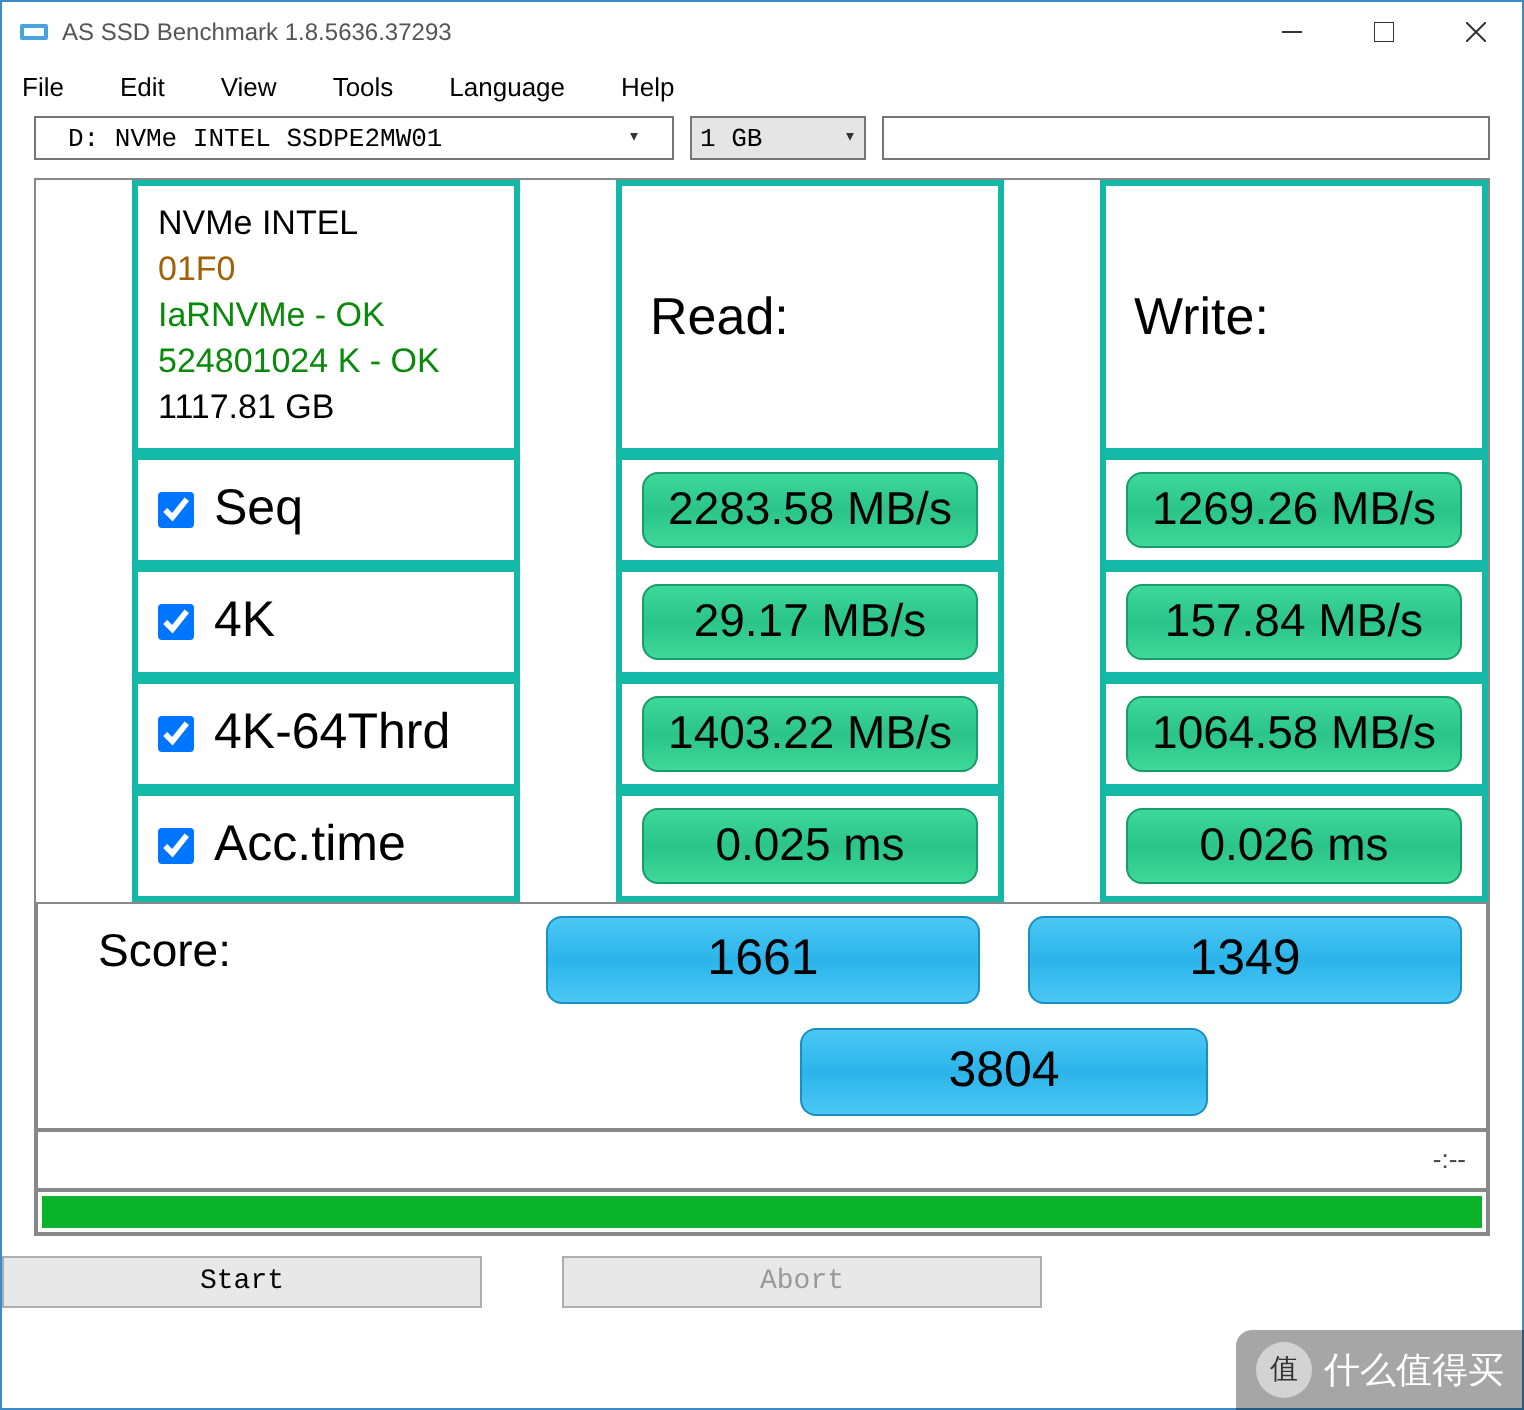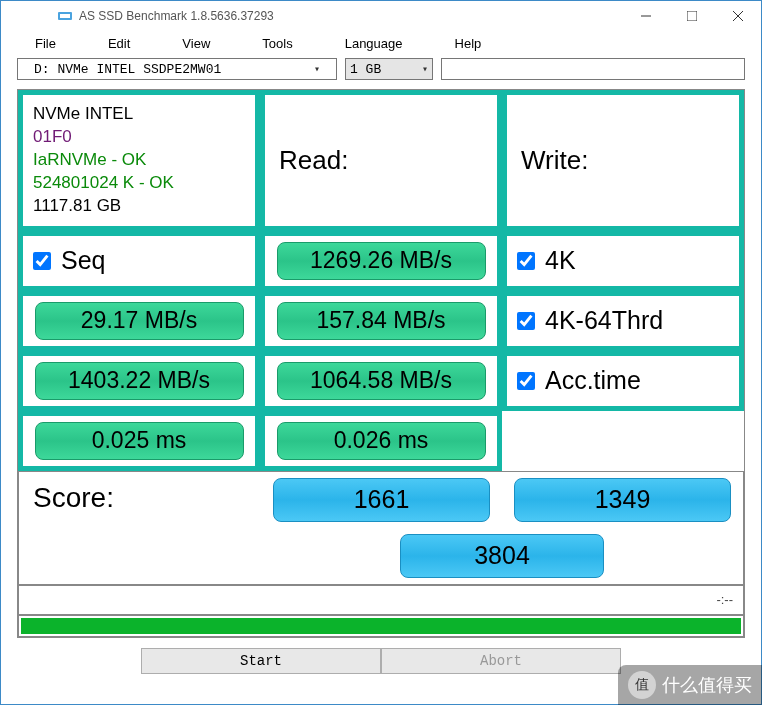--- a/index.html
+++ b/index.html
@@ -19,37 +19,36 @@
   flex-direction: column;
 }
 .titlebar {
   height: 30px;
   display: flex;
   align-items: center;
   padding: 0 0 0 8px;
   background: #fff;
   color: #555;
   font-size: 12px;
-  margin-left: 48px;
 }
 .titlebar .icon { width: 16px; height: 16px; margin-right: 6px; }
 .titlebar-title { flex: 1; }
 .win-controls { display: flex; }
 .win-btn { width: 46px; height: 30px; display: flex; align-items: center; justify-content: center; color: #555; }
 .win-btn svg { width: 10px; height: 10px; }
 .menubar {
   height: 24px;
   display: flex;
   align-items: center;
   padding: 0 10px;
   gap: 28px;
   font-size: 13px;
   color: #000;
 }
-.menubar span { cursor: default; margin-left: 24px; }
+.menubar span { cursor: default; }
 .toolbar {
   height: 28px;
   display: flex;
   align-items: center;
   padding: 0 16px;
   gap: 8px;
 }
 .drive-select {
   width: 320px; height: 22px;
   border: 1px solid #767676;
@@ -74,35 +73,36 @@
   border: 1px solid #767676;
   background: #fff;
 }
 .main-grid {
   margin: 6px 16px 0 16px;
   border: 1px solid #888;
   display: grid;
   grid-template-columns: 242px 1fr 1fr;
 }
 .cell {
-  border: 5px solid #14b8a6;
+  border: 3px solid #14b8a6;
   padding: 6px 10px;
   display: flex;
   align-items: center;
+  margin-left: 48px;
 }
 .info-cell {
   flex-direction: column;
   align-items: flex-start;
   justify-content: center;
   font-size: 17px;
   line-height: 1.35;
   padding: 8px 10px;
 }
 .info-cell .line1 { color: #000; }
-.info-cell .line2 { color: #701a75; }
+.info-cell .line2 { color: #a16207; }
 .info-cell .ok { color: #0a8a0a; }
 .info-cell .size { color: #000; }
 .header-cell { font-size: 26px; padding: 10px 14px; }
 .test-label {
   font-size: 25px;
   gap: 10px;
 }
 .test-label input[type=checkbox] { width: 18px; height: 18px; }
 .result-cell { justify-content: center; padding: 6px; }
 .pill {
@@ -125,22 +125,22 @@
 }
 .score-row {
   grid-column: 1 / 4;
   border: 1px solid #888;
   display: grid;
   grid-template-columns: 242px 1fr 1fr;
   grid-template-rows: 56px 56px;
 }
 .score-label {
   grid-row: 1 / 3;
-  font-size: 28px;
-  padding: 10px 14px;
+  font-size: 23px;
+  padding: 10px 30px;
   display: flex;
   align-items: flex-start;
 }
 .score-cell { display: flex; align-items: center; justify-content: center; padding: 4px 6px; }
 .score-cell .pill { height: 44px; font-size: 25px; }
 .total-cell { grid-column: 2 / 4; display: flex; justify-content: center; align-items: center; }
 .total-cell .pill { width: 204px; height: 44px; font-size: 25px; }
 .empty-row {
   grid-column: 1 / 4;
   height: 30px;
@@ -155,21 +155,21 @@
   height: 22px;
   border: 1px solid #888;
   padding: 2px;
 }
 .progress-bar {
   width: 100%; height: 100%;
   background: #0bb32b;
 }
 .button-row {
   display: flex;
-  justify-content: center;
+  gap: 40px;
   padding: 10px 0;
 }
 .action-btn {
   width: 240px; height: 26px;
   background: #e8e8e8;
   border: 1px solid #adadad;
   font-family: "Courier New", monospace;
   font-size: 14px;
   display: flex; align-items: center; justify-content: center;
 }
@@ -255,20 +255,23 @@
       <div class="size">1117.81 GB</div>
     </div>
     <div class="cell header-cell">Read:</div>
     <div class="cell header-cell">Write:</div>
 
     <div class="cell test-label">
       <input type="checkbox" checked="" style="">
       <span>Seq</span>
     </div>
     <div class="cell result-cell">
+        <div class="pill green">2283.58 MB/s</div>
+      </div>
+    <div class="cell result-cell">
         <div class="pill green">1269.26 MB/s</div>
       </div>
 
     <div class="cell test-label">
       <input type="checkbox" checked="" style="">
       <span>4K</span>
     </div>
     <div class="cell result-cell">
         <div class="pill green">29.17 MB/s</div>
       </div>

